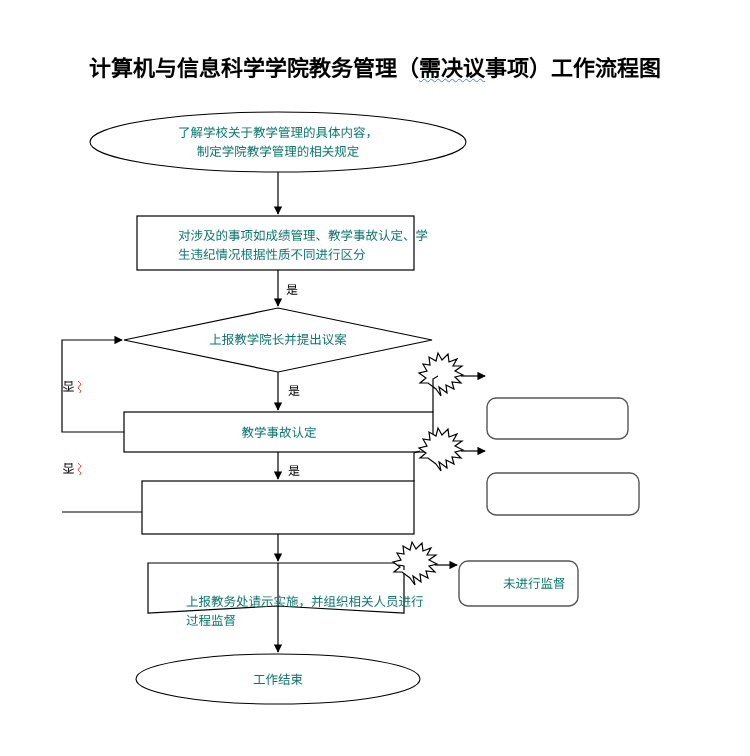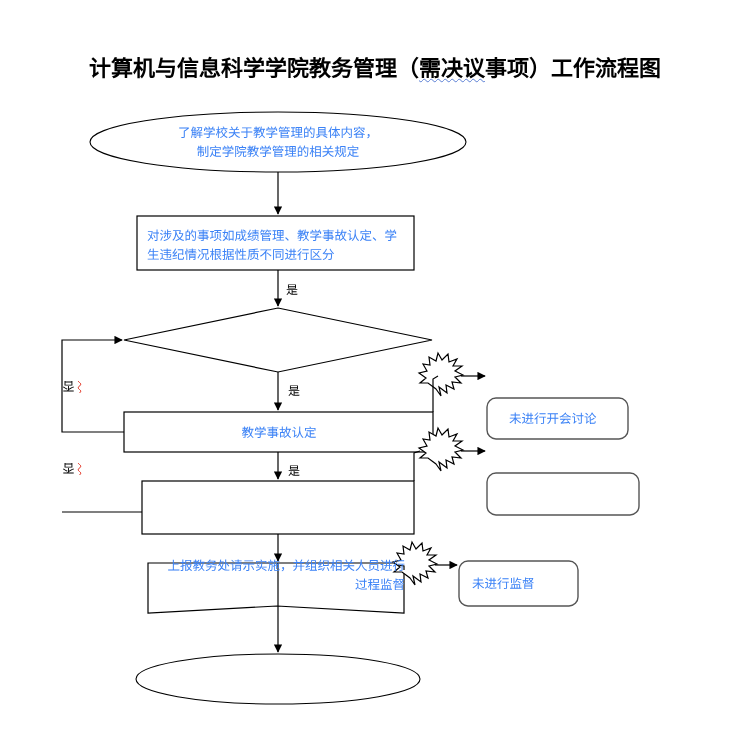--- a/index.html
+++ b/index.html
@@ -42,29 +42,30 @@
     text-decoration: underline;
     text-decoration-style: wavy;
     text-decoration-color: #5b7fd4;
     text-decoration-thickness: 1px;
     text-underline-offset: 2px;
   }
   .node-text {
     position: absolute;
     font-size: 12.5px;
     line-height: 19px;
-    color: #3b82f6;
+    color: #0f766e;
     white-space: pre-line;
     pointer-events: none;
   }
   .ctr {
     text-align: center;
   }
   .lft {
     text-align: left;
+    margin-left: 31px;
   }
   .edge-label {
     position: absolute;
     font-size: 12px;
     line-height: 14px;
     color: #000000;
   }
   .edge-label-v {
     position: absolute;
     font-size: 12px;
@@ -149,29 +150,30 @@
     <line x1="435" y1="565" x2="457" y2="565" stroke="#000000" stroke-width="1.2" marker-end="url(#arrow)"></line>
     <path d="M 404 570 L 404 566 L 398 565" fill="none" stroke="#000000" stroke-width="1.2"></path>
   </svg>
 
   <div class="node-text ctr" style="left:118px; top:123px; width:320px;">了解学校关于教学管理的具体内容，
 制定学院教学管理的相关规定</div>
 
   <div class="node-text lft" style="left:147px; top:226px; width:262px;">对涉及的事项如成绩管理、教学事故认定、学
 生违纪情况根据性质不同进行区分</div>
 
+  <div class="node-text ctr" style="left:148px; top:330px; width:260px;">上报教学院长并提出议案</div>
 
   <div class="node-text ctr" style="left:134px; top:423px; width:290px;">教学事故认定</div>
 
 
-  <div class="node-text lft" style="left:155px; top:556px; width:250px;text-align:right;">上报教务处请示实施，并组织相关人员进行
+  <div class="node-text lft" style="left:155px; top:592px; width:250px;">上报教务处请示实施，并组织相关人员进行
 过程监督</div>
 
+  <div class="node-text ctr" style="left:178px; top:670px; width:200px;">工作结束</div>
 
-  <div class="node-text lft" style="left:509px; top:409px; width:130px;">未进行开会讨论</div>
   <div class="node-text lft" style="left:472px; top:574px; width:110px;">未进行监督</div>
 
   <div class="edge-label" style="left:286px; top:283px;">是</div>
   <div class="edge-label" style="left:288px; top:384px;">是</div>
   <div class="edge-label" style="left:288px; top:464px;">是</div>
 
   <div class="edge-label-v" style="left:64px; top:381px;">否</div>
   <div class="edge-label-v" style="left:64px; top:463px;">否</div>
 
   <div class="hotspot" style="left:90px; top:112px; width:376px; height:60px;"></div>

